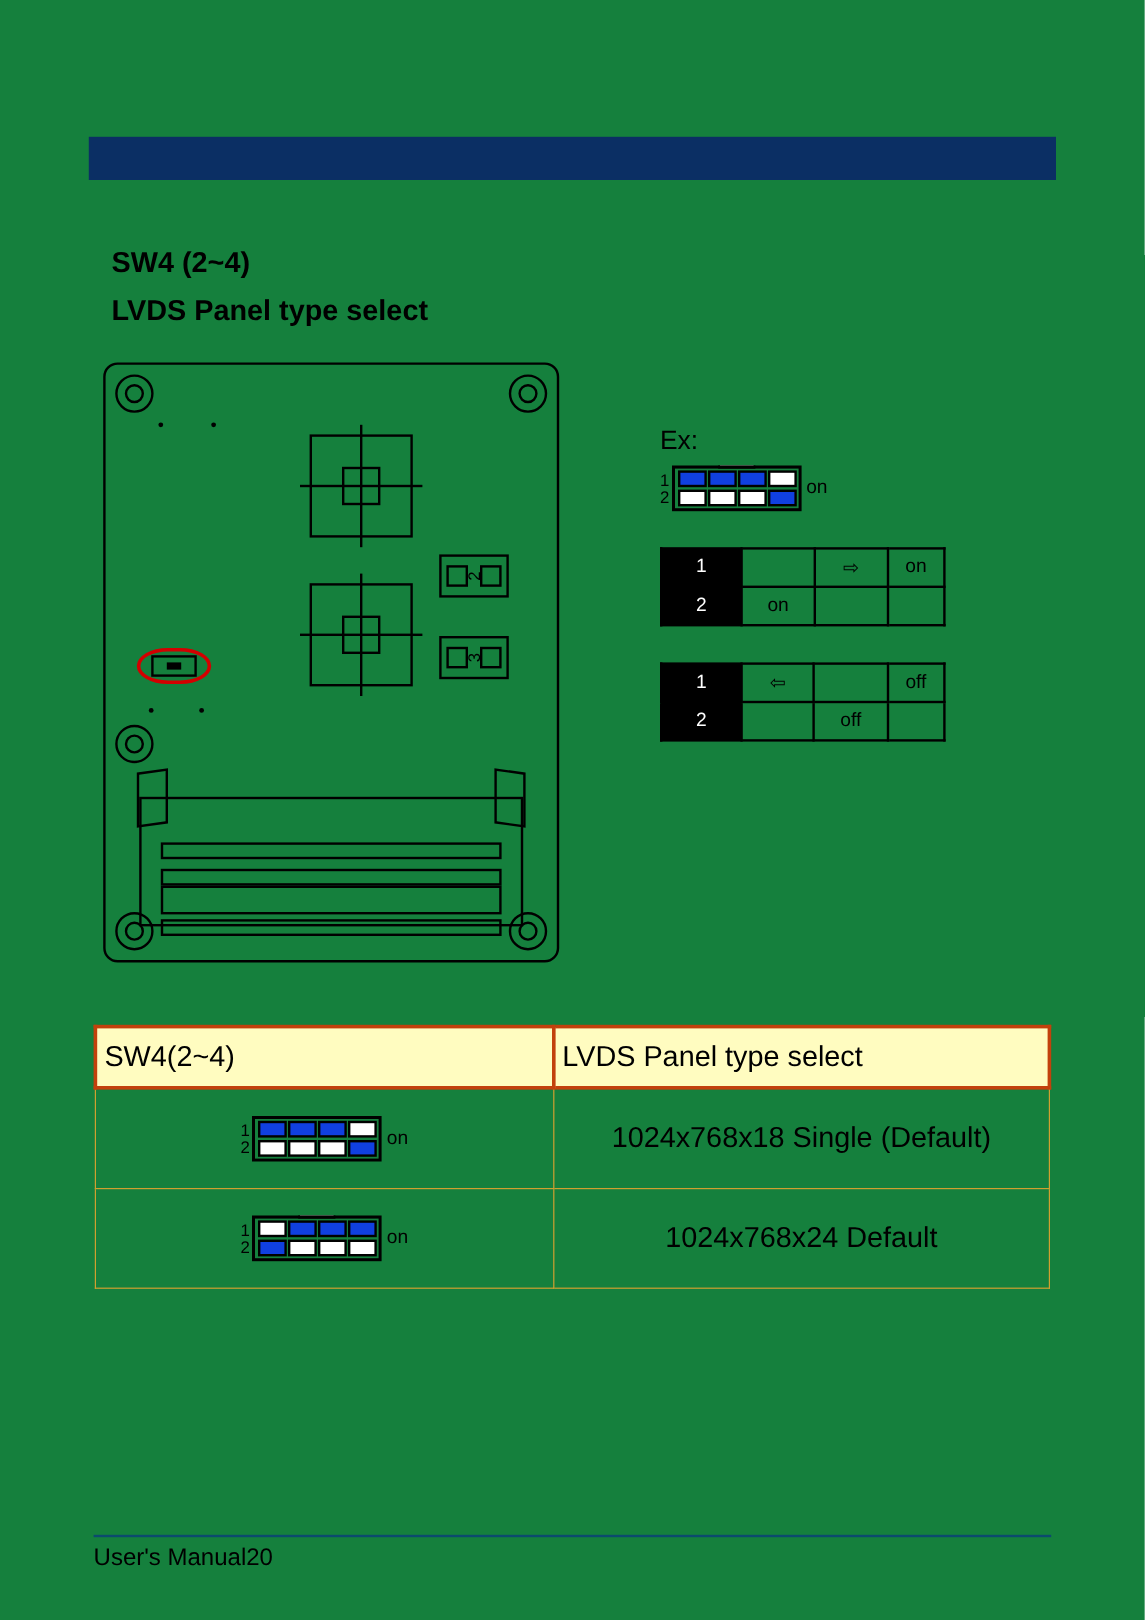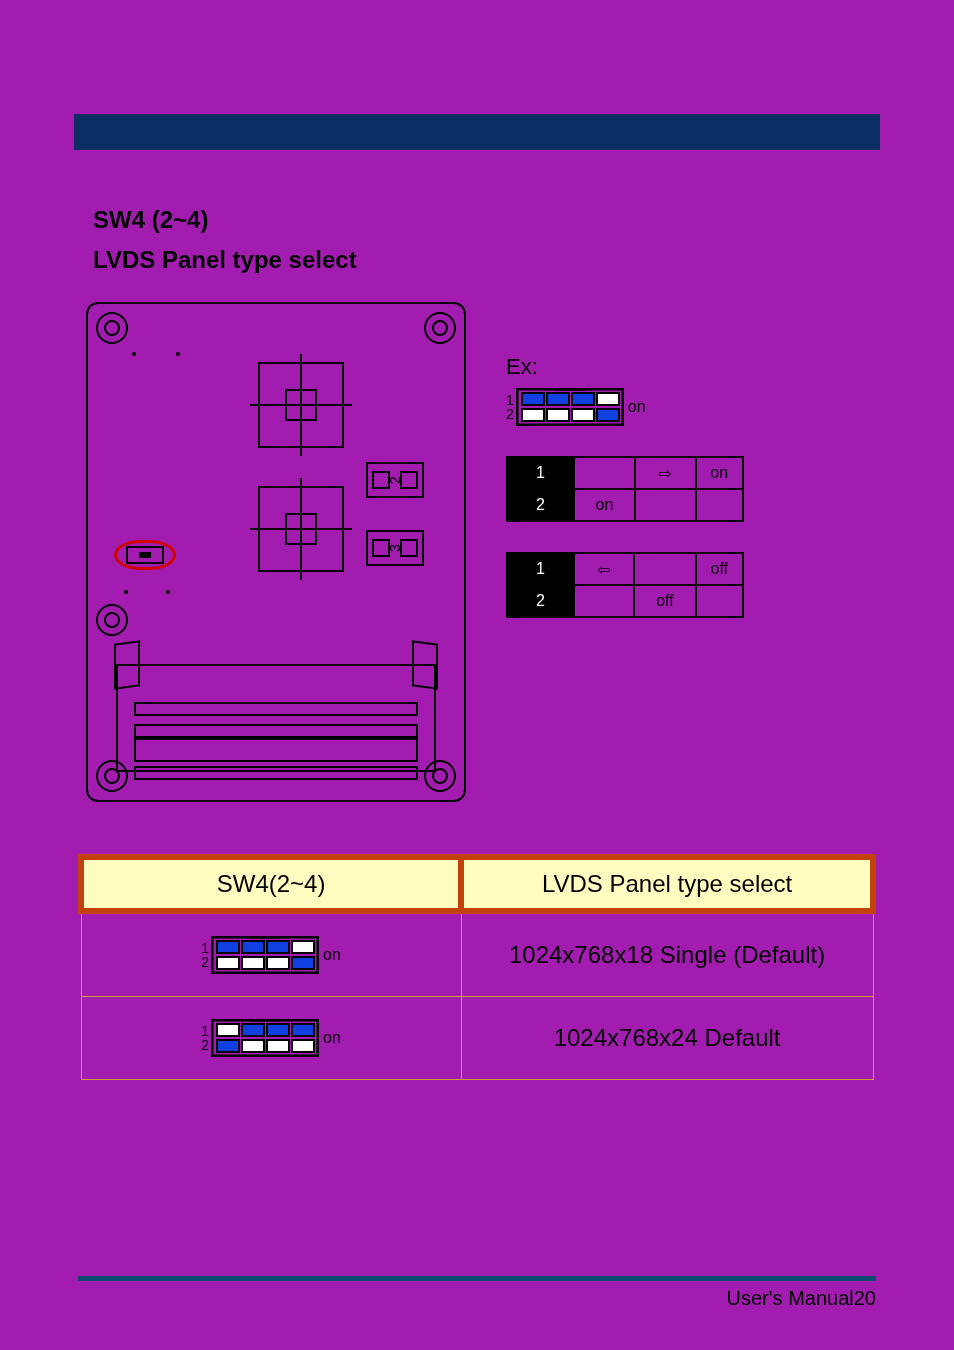--- a/index.html
+++ b/index.html
@@ -1,16 +1,16 @@
 <!DOCTYPE html>
 <html><head>
 <meta charset="utf-8">
 <style>
   html,body{margin:0;padding:0;background:#fff;font-family:Arial,Helvetica,sans-serif;color:#000;font-size:16px;}
-  .page{width:954px;height:1350px;position:relative;margin:0 auto;background:#a21caf;box-sizing:border-box;padding:40px 78px 0 78px;}
+  .page{width:954px;height:1350px;position:relative;margin:0 auto;background:#15803d;box-sizing:border-box;padding:40px 78px 0 78px;}
   .header-bar{background:#0b2f64;height:36px;margin:74px -4px 0 -4px;}
   .sw-label{font-size:24px;font-weight:bold;color:#000;margin:56px 0 0 15px;padding:0;}
   .sw-sub{font-size:24px;font-weight:bold;color:#000;margin:12px 0 0 15px;padding:0;}
   .body-row{margin-top:28px;display:flex;align-items:flex-start;}
   .board{width:376px;height:496px;border:2px solid #000;border-radius:12px;position:relative;margin-left:8px;flex:0 0 auto;}
   .screw{width:28px;height:28px;border:2px solid #000;border-radius:50%;position:absolute;display:flex;align-items:center;justify-content:center;}
   .screw::after{content:"";width:12px;height:12px;border:2px solid #000;border-radius:50%;display:block;}
   .screw.tl{top:8px;left:8px;} .screw.tr{top:8px;right:8px;}
   .screw.bl{bottom:8px;left:8px;} .screw.br{bottom:8px;right:8px;}
   .screw.ml{top:300px;left:8px;}
@@ -30,40 +30,40 @@
   .d1{top:48px;left:44px;} .d2{top:48px;left:88px;}
   .d3{top:286px;left:36px;} .d4{top:286px;left:78px;}
   .sodimm{position:absolute;bottom:20px;left:28px;right:28px;height:130px;}
   .sodimm .body{position:absolute;inset:14px 0 8px 0;border:2px solid #000;}
   .sodimm .latch{position:absolute;width:22px;height:42px;border:2px solid #000;top:-8px;}
   .sodimm .latch.l{left:-2px;transform:skewY(-8deg);} .sodimm .latch.r{right:-2px;transform:skewY(8deg);}
   .sodimm .slot{position:absolute;left:16px;right:16px;height:10px;border:2px solid #000;}
   .sodimm .slot.s-a{top:36px;} .sodimm .slot.s-b{top:58px;} .sodimm .slot.s-c{top:100px;}
   .sodimm .pins{position:absolute;left:16px;right:16px;top:72px;height:20px;border:2px solid #000;}
 
-  .right-col{flex:1;padding-left:40px;}
+  .right-col{flex:1;padding-left:84px;}
   .ex-label{font-size:22px;margin:52px 0 8px 0;}
   .switch-icon{display:inline-flex;align-items:center;vertical-align:middle;}
   .switch-icon .nums{display:flex;flex-direction:column;font-size:14px;line-height:14px;margin-right:2px;}
   .switch-icon svg{display:block;}
   .switch-icon .on{font-size:16px;margin-left:4px;}
 
   .mini-table{border:2px solid #000;border-collapse:collapse;width:238px;margin-top:30px;font-size:16px;}
   .mini-table td{border:2px solid #000;height:30px;text-align:center;padding:0;}
   .mini-table .black{background:#000;color:#fff;width:48px;}
   .mini-table .col-switch{width:74px;}
   .mini-table .col-a{width:66px;}
   .mini-table .col-b{width:50px;}
   .arrow{display:inline-block;}
 
   .settings-table{width:100%;border-collapse:collapse;margin-top:52px;font-size:24px;}
-  .settings-table th{background:#fffcc0;border:6px solid #c2410c;font-weight:normal;color:#000;padding:10px 6px;text-align:center;}
+  .settings-table th{background:#fffcc0;border:3px solid #c2410c;font-weight:normal;color:#000;padding:10px 6px;text-align:left;}
   .settings-table td{border:1px solid #cfa030;padding:22px 6px;text-align:center;vertical-align:middle;}
 
-  .footer{position:absolute;left:78px;right:78px;bottom:40px;display:flex;justify-content:flex-end;border-top:5px solid #0c4a6e;padding-top:6px;font-size:20px;}
+  .footer{position:absolute;left:78px;right:78px;bottom:40px;display:flex;justify-content:flex-start;border-top:2px solid #0c4a6e;padding-top:6px;font-size:20px;}
 </style>
 </head>
 <body>
 
 <div class="page">
 
   <div class="header-bar"></div>
 
   <div class="sw-label">SW4 (2~4)</div>
   <div class="sw-sub">LVDS Panel type select</div>

